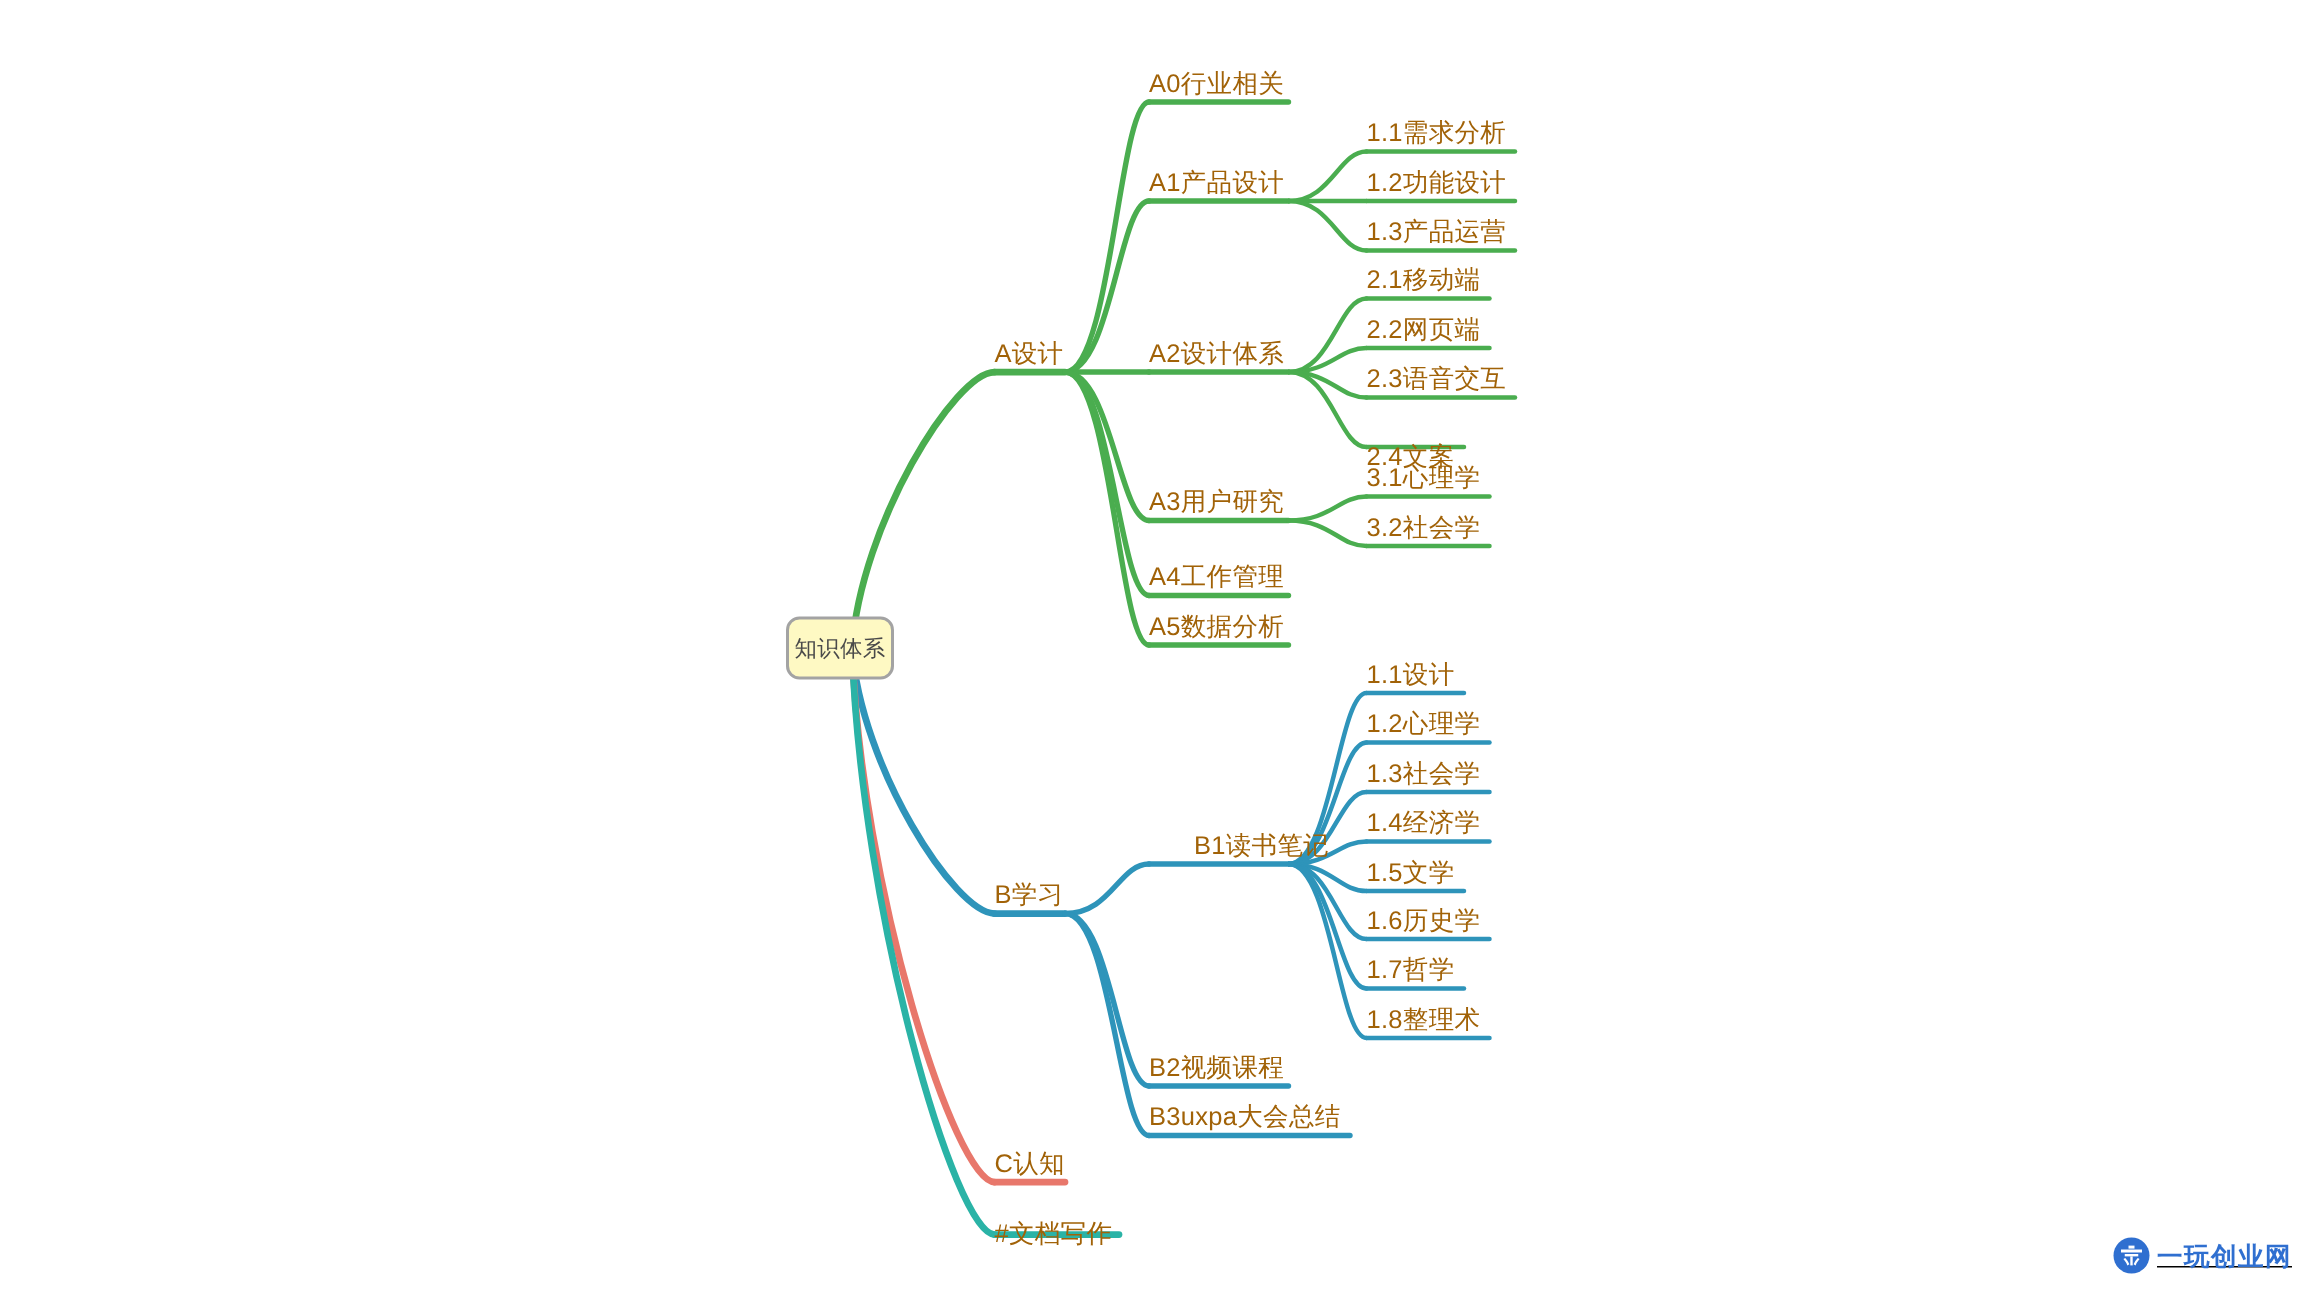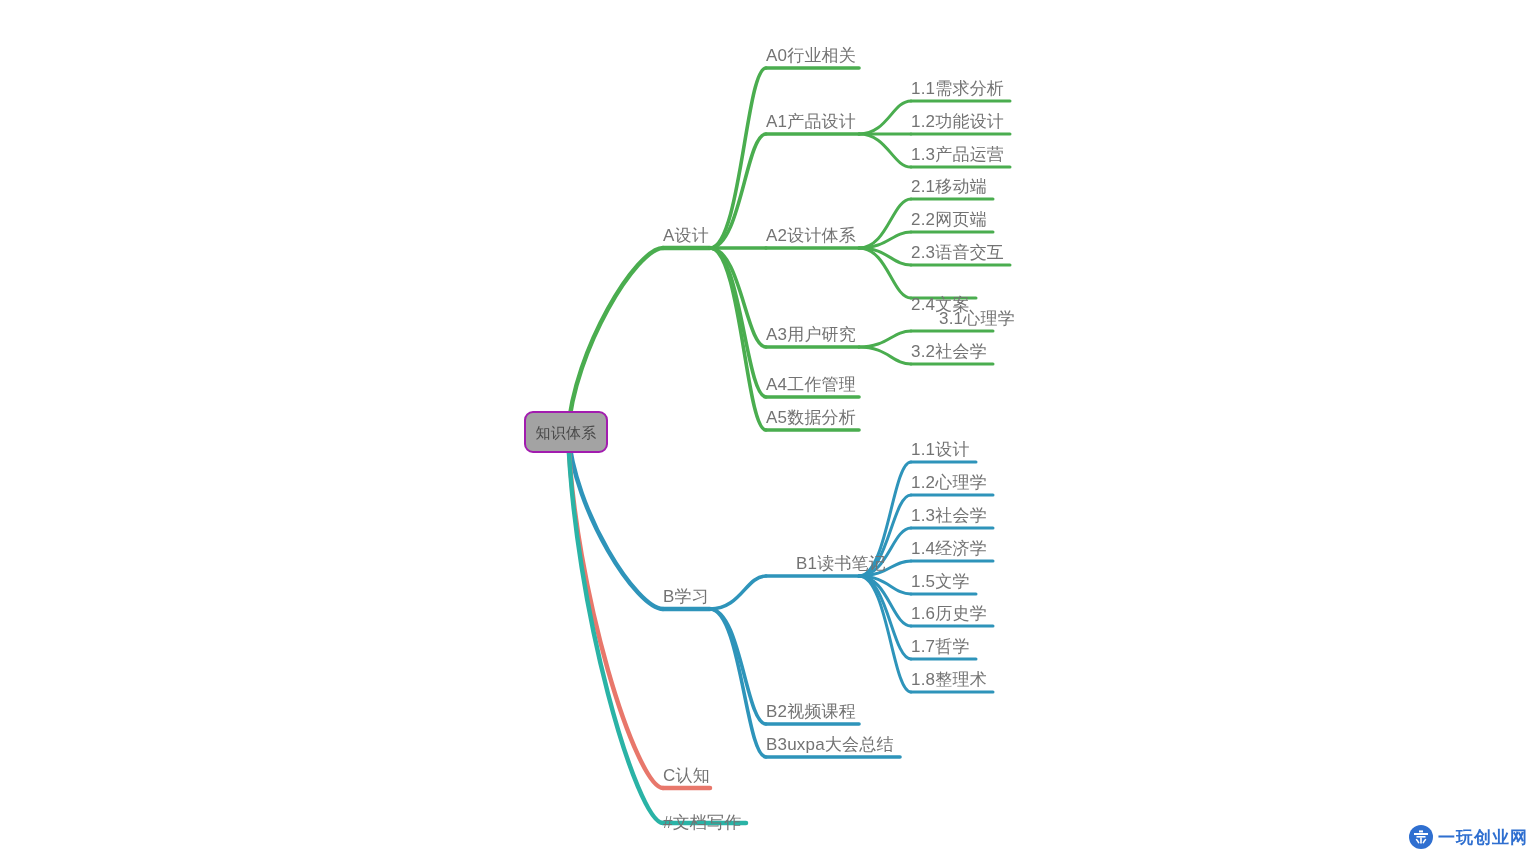--- a/index.html
+++ b/index.html
@@ -17,52 +17,53 @@
   #mindmap-canvas {
     position: absolute;
     left: 0;
     top: 0;
     width: 1536px;
     height: 864px;
   }
   .node-label {
     position: absolute;
     white-space: nowrap;
-    color: #737373;
+    color: #a16207;
     font-size: 17px;
     font-family: "Liberation Sans", "DejaVu Sans", sans-serif;
     line-height: 1;
     letter-spacing: 0.2px;
   }
   #root-node {
     position: absolute;
     left: 524px;
     top: 411px;
-    width: 84px;
+    width: 72px;
     height: 42px;
     box-sizing: border-box;
-    border: 2px solid #a21caf;
+    border: 2px solid #a3a3a3;
     border-radius: 9px;
-    background: #a3a3a3;
+    background: #fef9c3;
     display: flex;
     align-items: center;
     justify-content: center;
   }
   #root-node .node-label {
     position: static;
     color: #4a4a4a;
     font-size: 15px;
   }
   #watermark {
     position: absolute;
     left: 1408px;
     top: 824px;
     display: flex;
     align-items: center;
     gap: 4px;
+    text-decoration: underline;
   }
   #watermark-text {
     color: #2f6fd0;
     font-size: 17px;
     font-weight: bold;
     font-family: "Liberation Sans", "DejaVu Sans", sans-serif;
     letter-spacing: 1px;
     white-space: nowrap;
   }
   .wm-icon {
@@ -151,21 +152,21 @@
       <div class="node-label" style="left: 766px; top: 113px;">A1产品设计</div>
       <div class="node-label" style="left: 911px; top: 80px;">1.1需求分析</div>
       <div class="node-label" style="left: 911px; top: 113px;">1.2功能设计</div>
       <div class="node-label" style="left: 911px; top: 146px;">1.3产品运营</div>
       <div class="node-label" style="left: 766px; top: 227px;">A2设计体系</div>
       <div class="node-label" style="left: 911px; top: 178px;">2.1移动端</div>
       <div class="node-label" style="left: 911px; top: 211px;">2.2网页端</div>
       <div class="node-label" style="left: 911px; top: 244px;">2.3语音交互</div>
       <div class="node-label" style="left: 911px; top: 277px; margin-top: 19px;">2.4文案</div>
       <div class="node-label" style="left: 766px; top: 326px;">A3用户研究</div>
-      <div class="node-label" style="left: 911px; top: 310px; margin-left: 28px;">3.1心理学</div>
+      <div class="node-label" style="left: 911px; top: 310px;">3.1心理学</div>
       <div class="node-label" style="left: 911px; top: 343px;">3.2社会学</div>
       <div class="node-label" style="left: 766px; top: 376px;">A4工作管理</div>
       <div class="node-label" style="left: 766px; top: 409px;">A5数据分析</div>
       <div class="node-label" style="left: 663px; top: 588px;">B学习</div>
       <div class="node-label" style="left: 766px; top: 555px; margin-left: 30px;">B1读书笔记</div>
       <div class="node-label" style="left: 911px; top: 441px;">1.1设计</div>
       <div class="node-label" style="left: 911px; top: 474px;">1.2心理学</div>
       <div class="node-label" style="left: 911px; top: 507px;">1.3社会学</div>
       <div class="node-label" style="left: 911px; top: 540px;">1.4经济学</div>
       <div class="node-label" style="left: 911px; top: 573px;">1.5文学</div>

